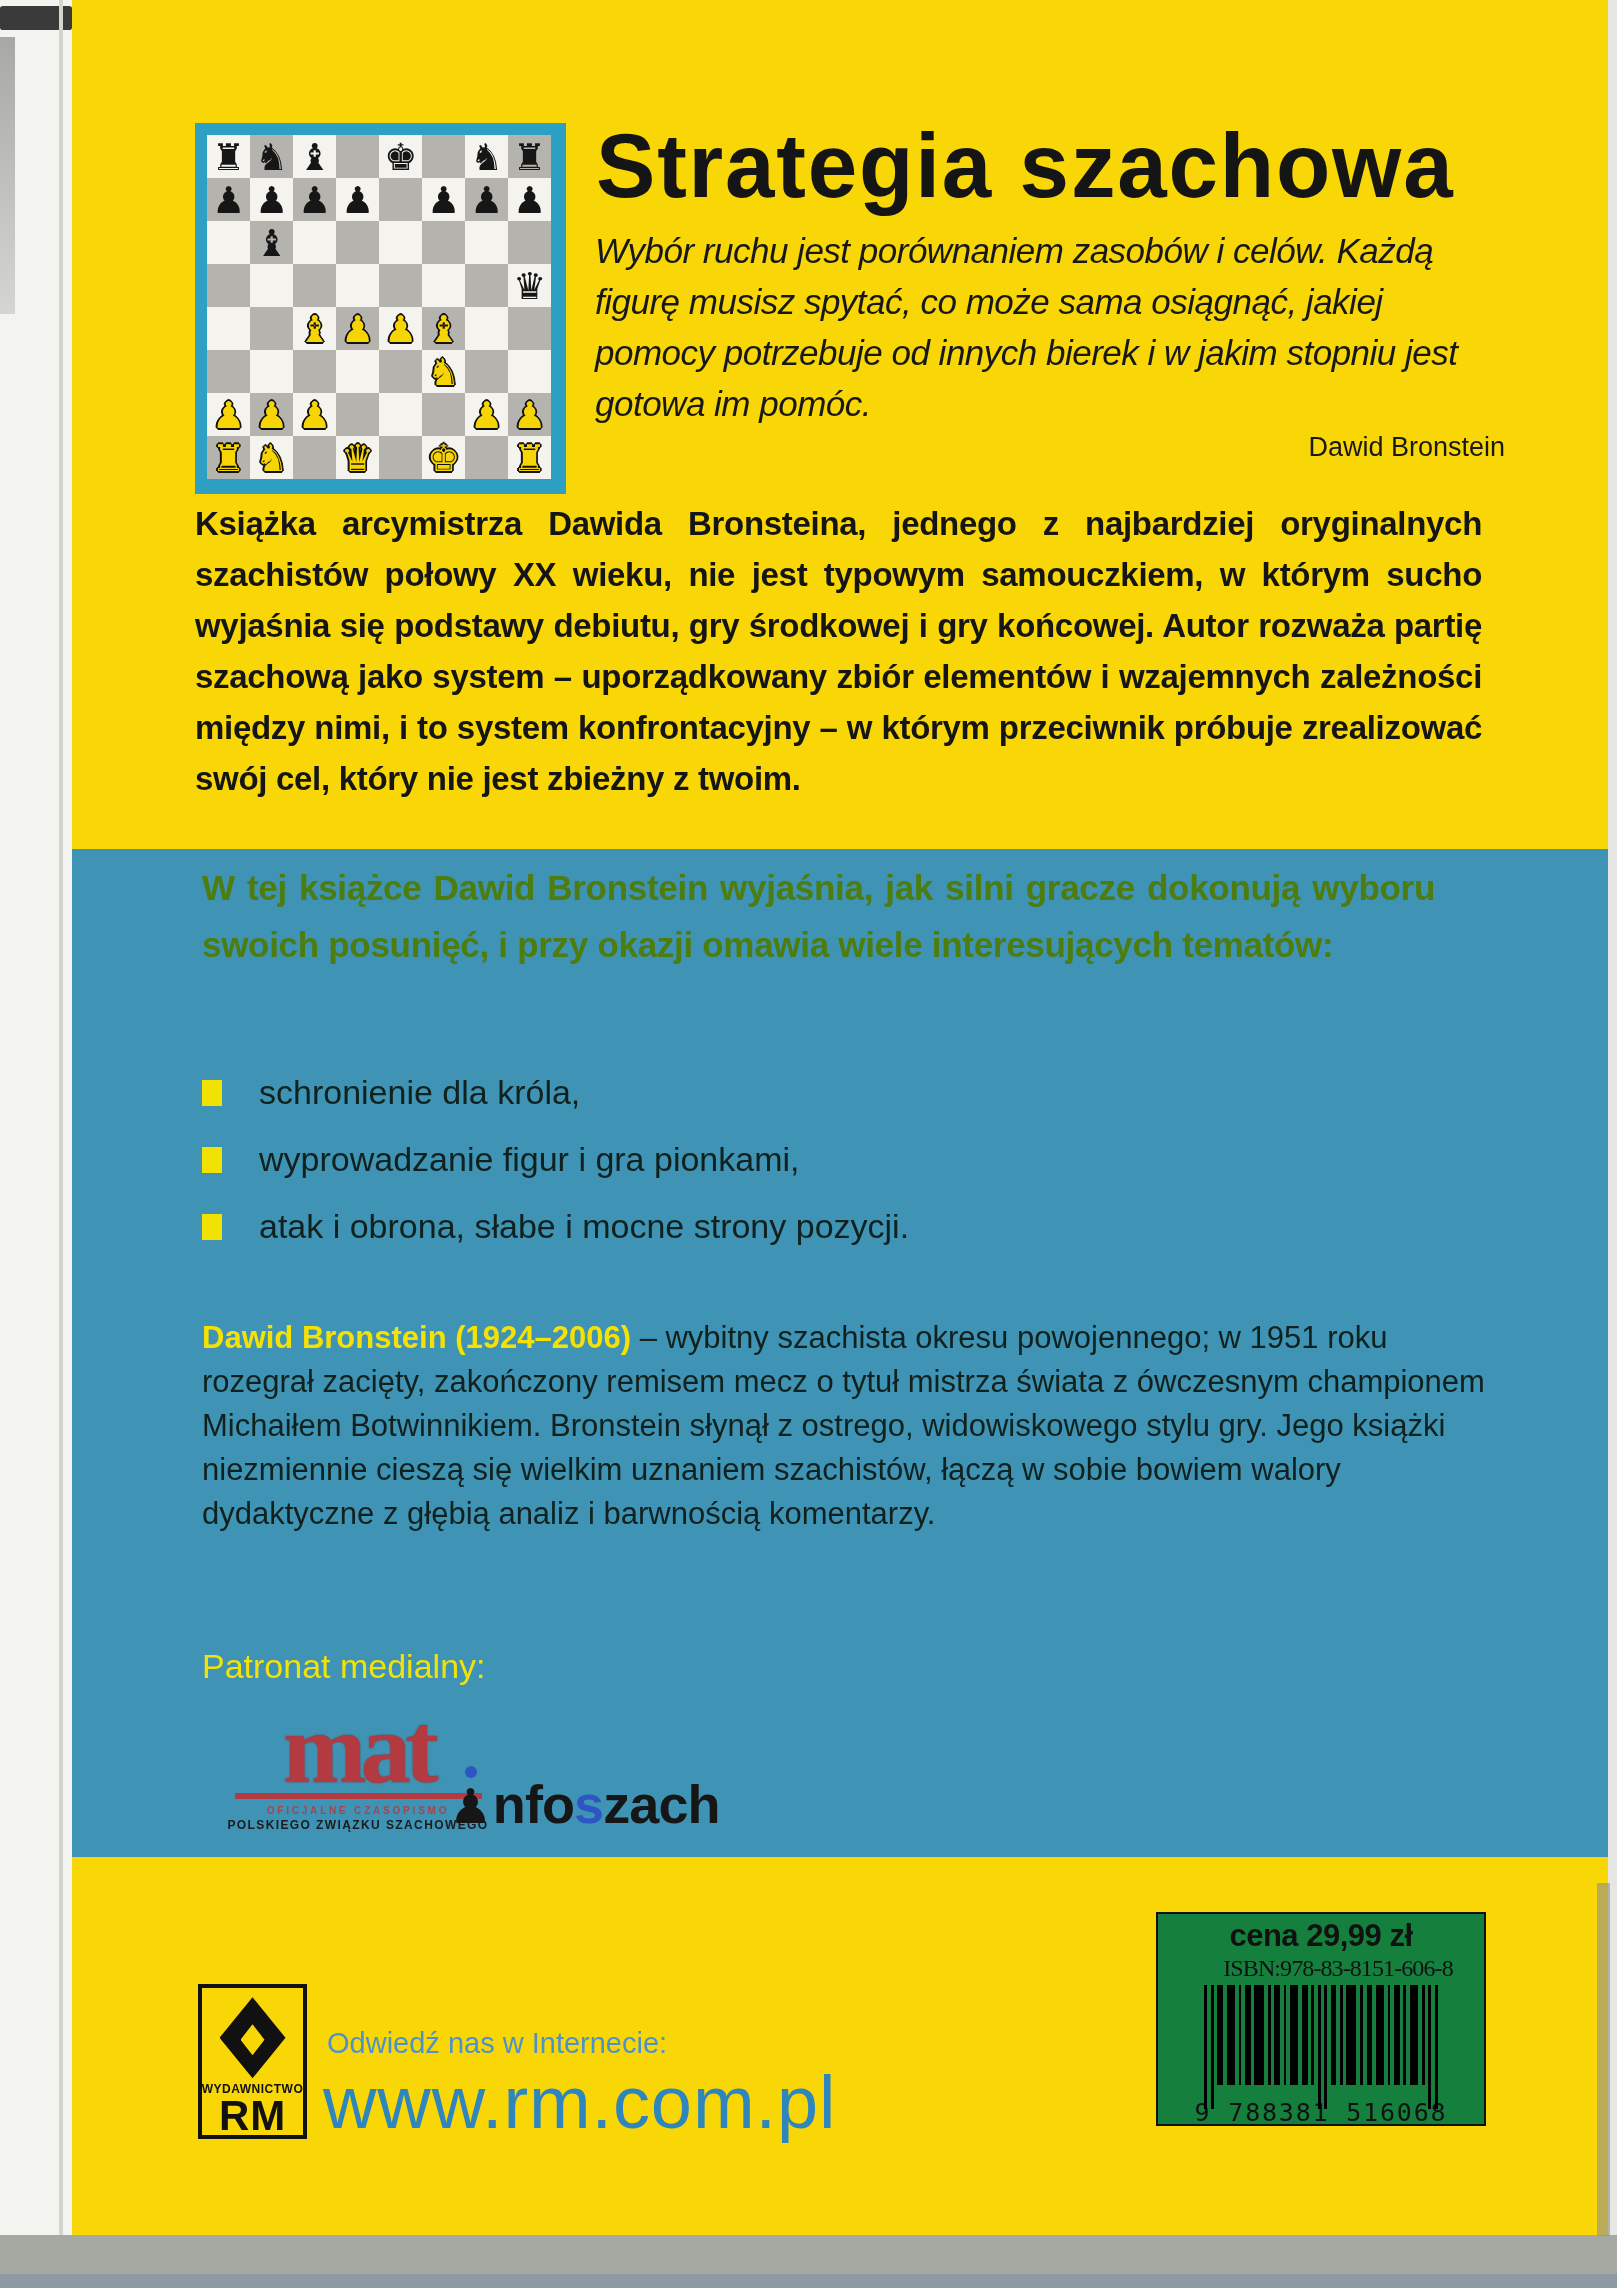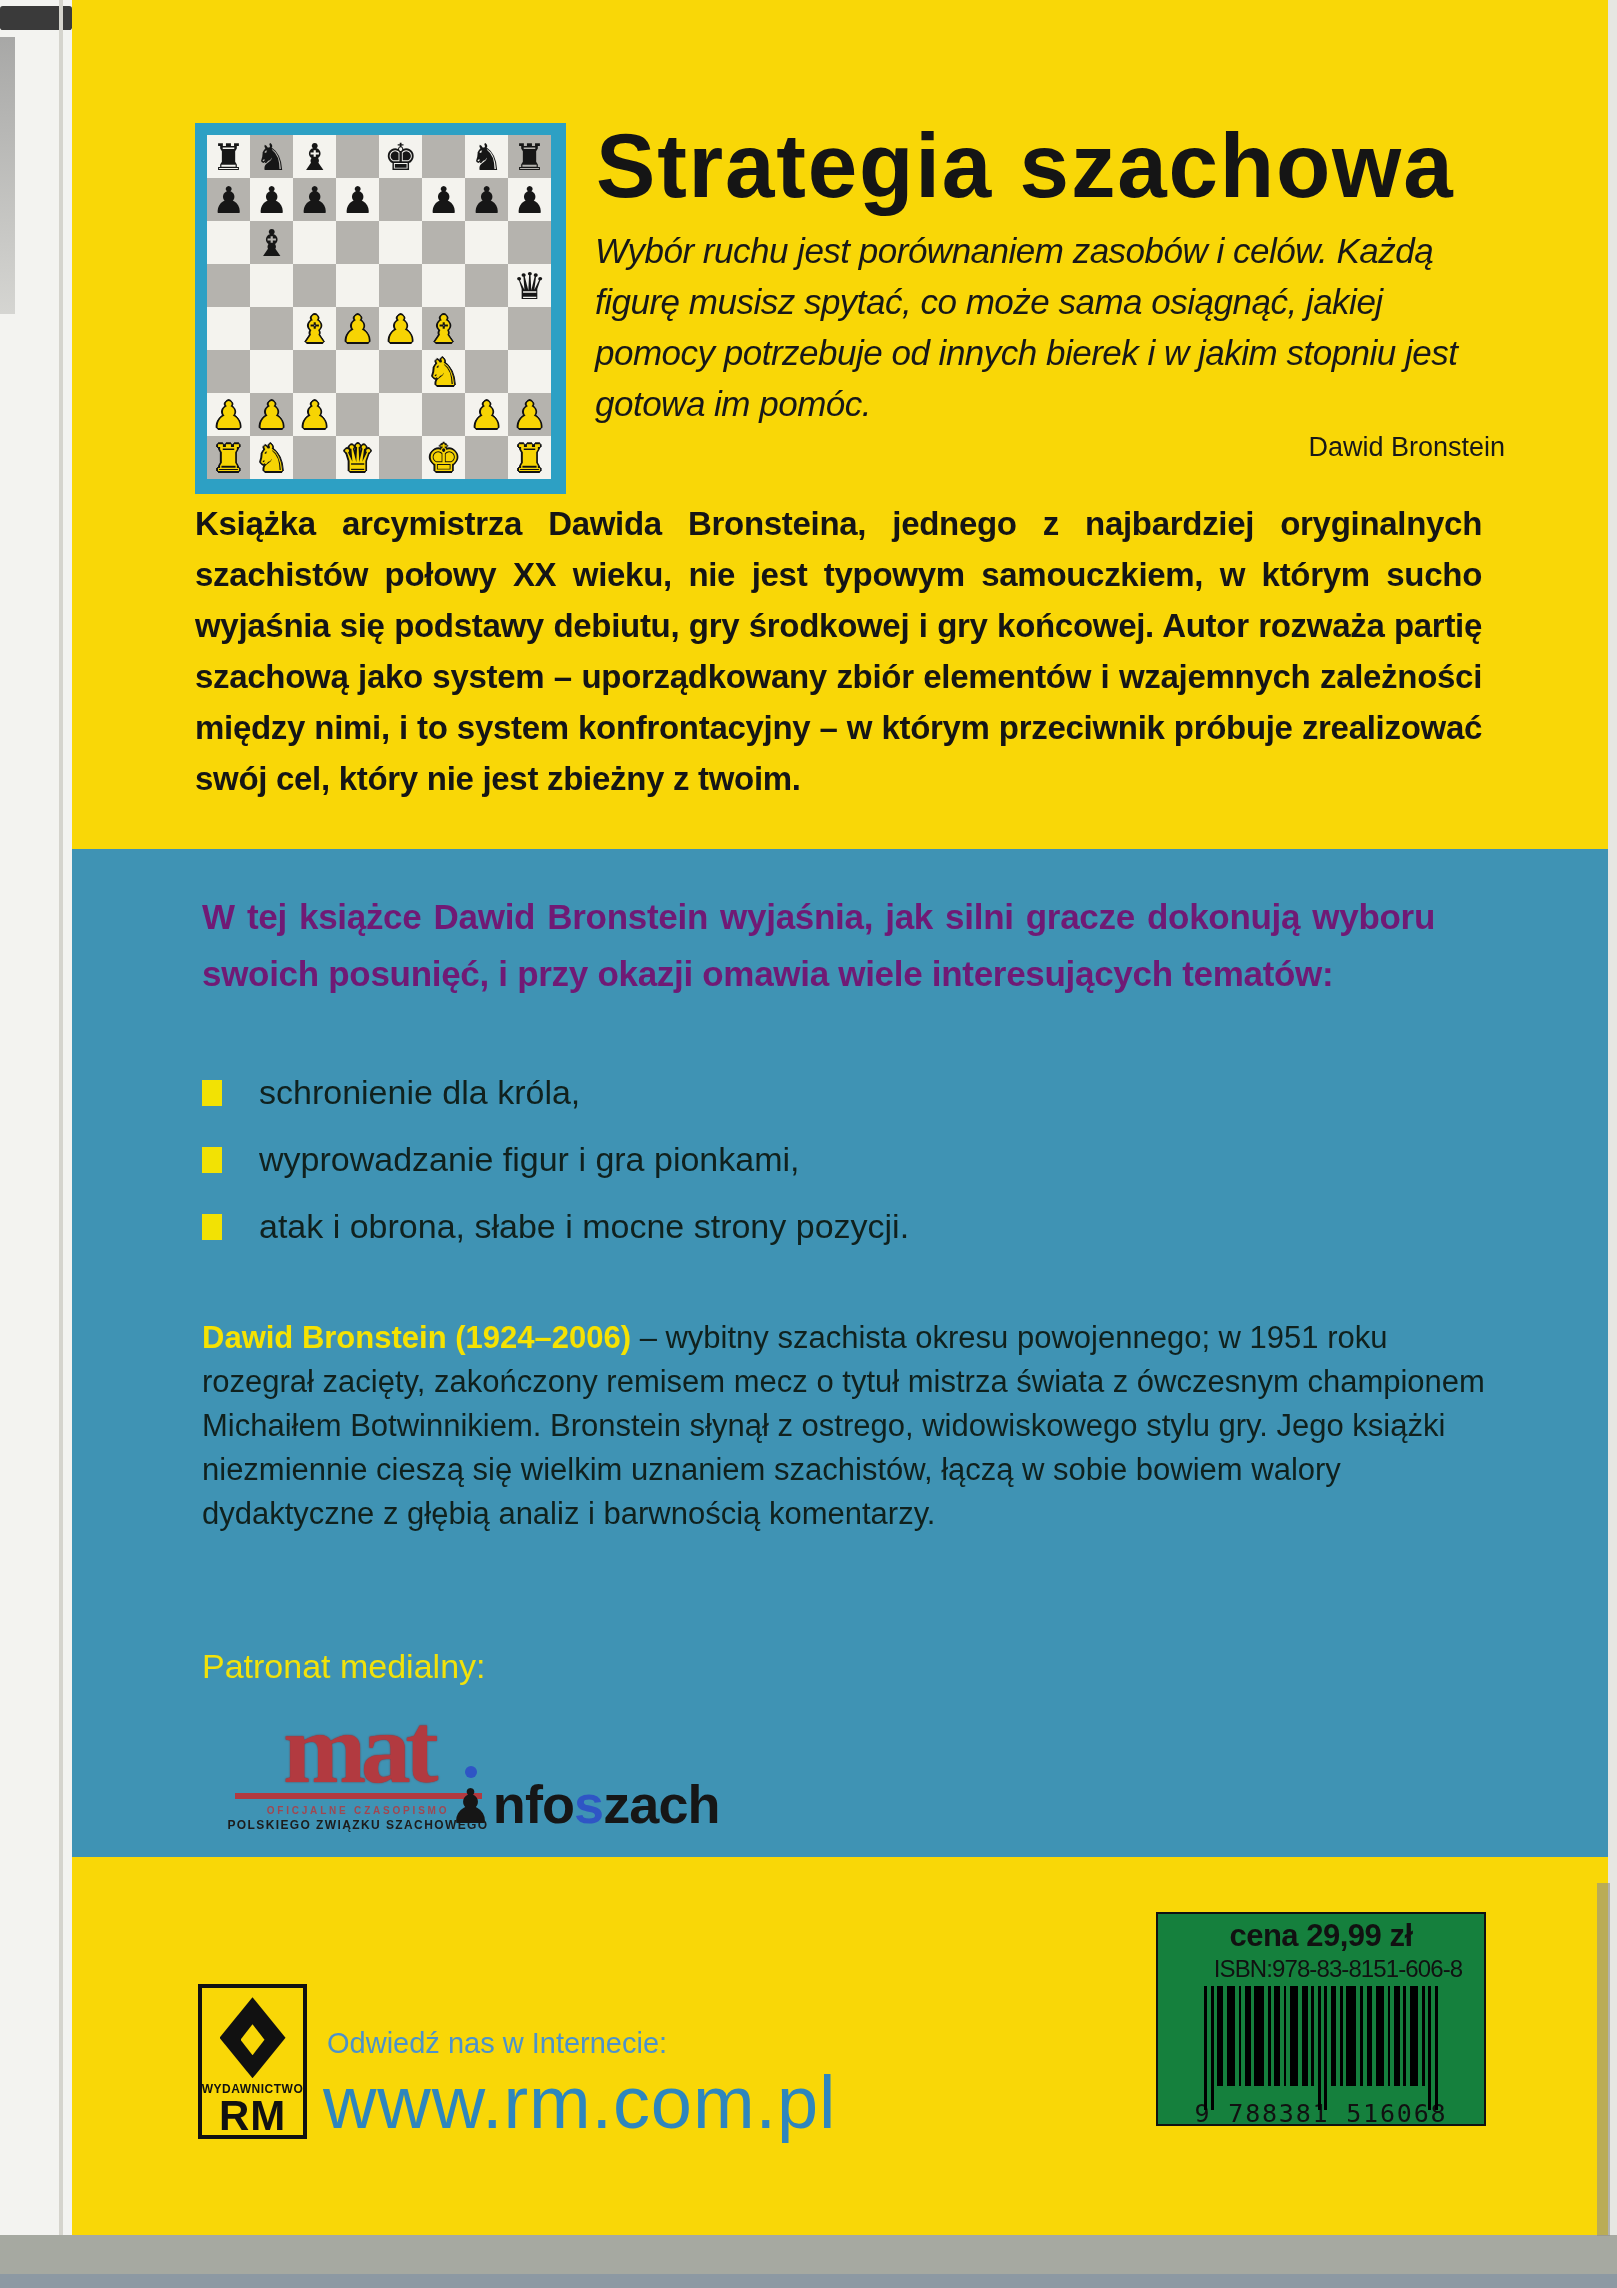--- a/index.html
+++ b/index.html
@@ -35,21 +35,21 @@
   .piece.b{color:#161616;}
   .piece.w{color:#f7d403;text-shadow:-1.8px 0 #111,1.8px 0 #111,0 -1.8px #111,0 1.8px #111,-0.9px -0.9px #111,0.9px 0.9px #111,0.9px -0.9px #111,-0.9px 0.9px #111;}
 
   
   .title{left:596px;top:113px;width:1015px;font-size:89px;font-weight:bold;letter-spacing:1.8px;color:#151515;transform:scaleY(1.02);transform-origin:top left;}
   .quote{left:595px;top:225px;width:909px;font-size:35px;line-height:51px;font-style:italic;color:#181818;letter-spacing:-0.5px;}
   .quote-author{left:1108px;top:432px;width:397px;text-align:right;font-size:27px;color:#181818;}
   .para{left:195px;top:498px;width:1287px;font-size:33px;line-height:51px;font-weight:bold;text-align:justify;color:#151515;letter-spacing:-0.3px;}
 
   
-  .lead{left:202px;top:888px;width:1233px;font-size:35px;line-height:57px;font-weight:bold;text-align:justify;color:#701a75;letter-spacing:-0.3px;}
+  .lead{left:202px;top:859px;width:1233px;font-size:35px;line-height:57px;font-weight:bold;text-align:justify;color:#4d7c0f;letter-spacing:-0.3px;}
   .bullets{left:202px;top:1072px;width:1200px;}
   .bullet-row{display:flex;align-items:center;height:41px;margin-bottom:26px;}
   .bullet-sq{width:20px;height:26px;background:#f2e204;margin-right:37px;flex:none;}
   .bullet-text{font-size:34px;color:#10211e;}
   .bio{left:202px;top:1316px;width:1292px;font-size:31px;line-height:44px;color:#10211e;}
   .bio-name{color:#f6e202;font-weight:bold;}
   .patronat{left:202px;top:1647px;font-size:34px;color:#f2e20a;}
 
   .mat-logo{left:224px;top:1706px;width:268px;text-align:center;}
   .mat-word{font-family:"Liberation Serif",serif;font-weight:bold;font-size:100px;line-height:85px;letter-spacing:-5.5px;color:#b23a40;text-shadow:0 0 1.8px #7e2a2e;text-align:center;}
@@ -60,21 +60,21 @@
   .infoszach{left:449px;top:1741px;height:92px;display:flex;align-items:flex-end;font-weight:bold;letter-spacing:-0.9px;}
   .is-pawn-wrap{position:relative;width:42px;text-align:center;margin-right:1.8px;}
   .is-pawn{font-family:"DejaVu Sans",sans-serif;font-size:48px;line-height:54px;color:#161616;}
   .is-dot{position:absolute;left:15.7px;top:-13px;width:12px;height:12px;border-radius:50%;background:#2f55c5;}
   .is-text{font-size:54px;line-height:57px;color:#161616;}
   .is-blue{color:#2f55c5;}
 
   
   .barcode-box{left:1156px;top:1912px;width:330px;height:214px;background:#15803d;border:2.8px solid #111;box-sizing:border-box;text-align:center;}
   .price{font-size:31px;font-weight:bold;color:#111;margin-top:3.7px;letter-spacing:-0.5px;}
-  .isbn{font-family:Liberation Sans, sans-serif;font-size:24px;color:#111;margin-top:0.9px;letter-spacing:-0.9px;padding-left:34px;}
+  .isbn{font-family:Liberation Serif, serif;font-size:24px;color:#111;margin-top:0.9px;letter-spacing:-0.9px;padding-left:34px;}
   .bars{position:relative;height:100px;margin:3.7px 20px 0 20px;display:flex;align-items:flex-start;justify-content:center;}
   .bar{background:#000;display:inline-block;height:100%;}
   .bar.tall{height:124%;}
   .bar-gap{display:inline-block;height:100%;}
   .bc-digits{font-family:"DejaVu Sans Mono",monospace;font-size:25px;color:#111;margin-top:13px;letter-spacing:1.8px;}
 
   .rm-logo{left:198px;top:1984px;width:109px;height:155px;border:4.6px solid #111;box-sizing:border-box;display:flex;flex-direction:column;align-items:center;}
   .rm-diamond{width:66px;height:85px;margin-top:9.2px;background:#111;clip-path:polygon(50% 0,100% 50%,50% 100%,0 50%);position:relative;}
   .rm-diamond-inner{position:absolute;left:21px;top:27px;width:24px;height:31px;background:#f9d707;clip-path:polygon(50% 0,100% 50%,50% 100%,0 50%);}
   .rm-small{font-size:12px;font-weight:bold;letter-spacing:0.5px;color:#111;margin-top:3.7px;}

